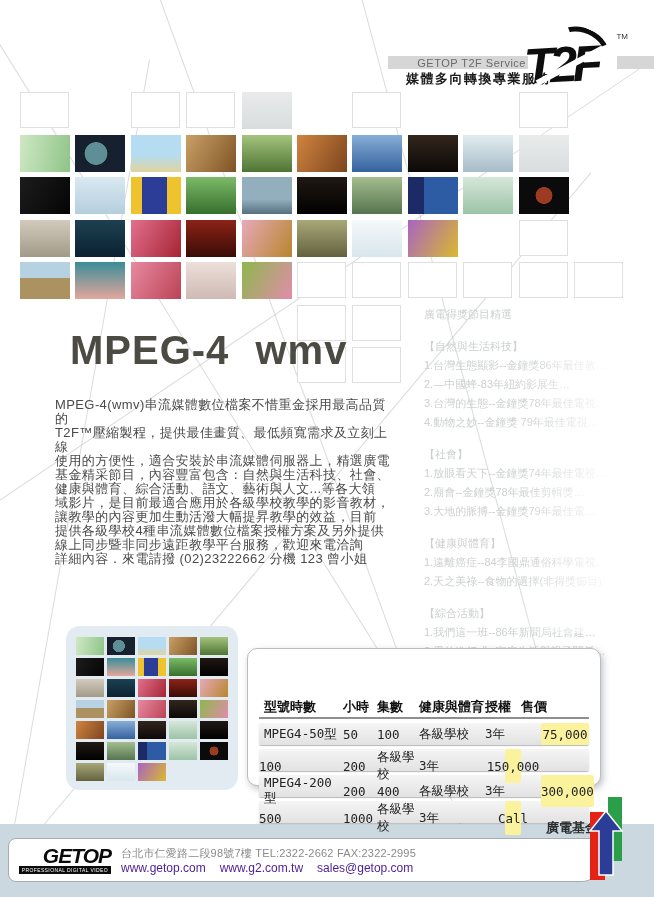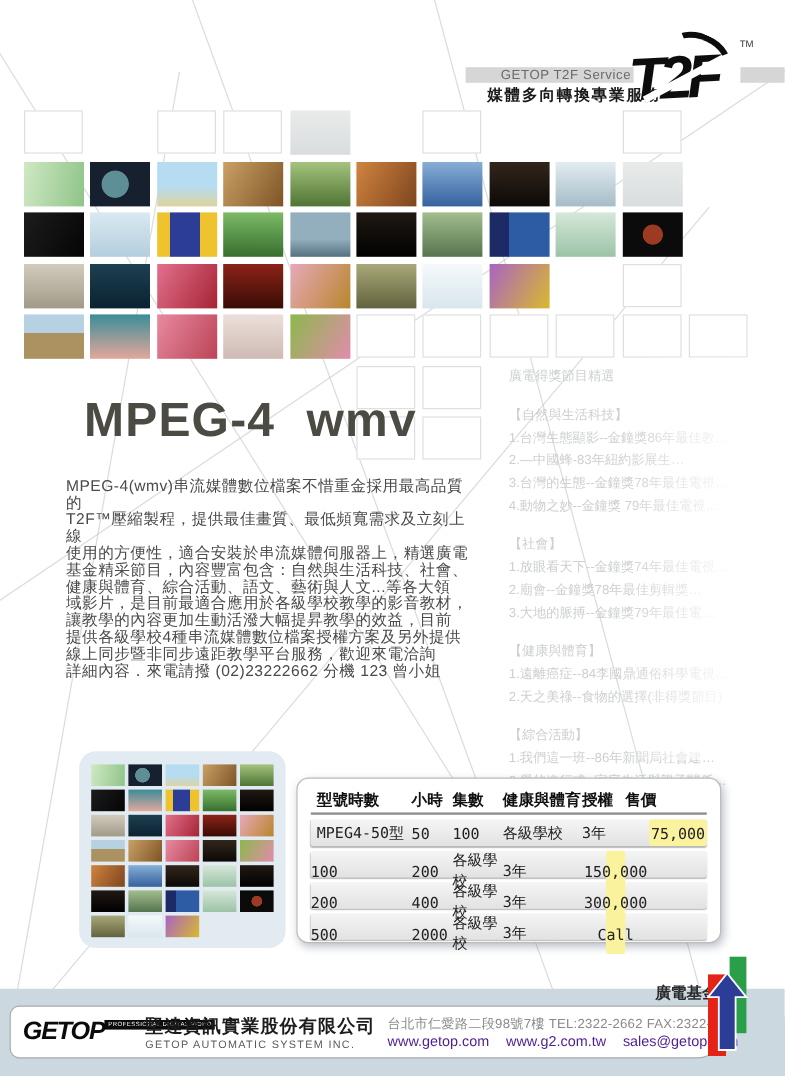--- a/index.html
+++ b/index.html
@@ -91,39 +91,39 @@
   .mini-panel{position:absolute;left:66px;top:626px;width:172px;height:164px;background:#e1ebf1;
         border-radius:14px;z-index:2;}
   .mini-grid{position:absolute;left:10px;top:11px;display:grid;grid-template-columns:repeat(5,28px);
         grid-auto-rows:18px;column-gap:3px;row-gap:3px;}
   .mcell{width:28px;height:18px;}
 
   
   .card{position:absolute;left:247px;top:648px;width:354px;height:138px;box-sizing:border-box;
         background:#fff;border:1px solid #b9bdbf;border-radius:10px;
         box-shadow:2px 3px 7px rgba(110,120,130,.45);padding:7px 11px;z-index:4;}
-  .trow{display:grid;grid-template-columns:84px 34px 42px 66px 36px 1fr;align-items:center;}
+  .trow{display:grid;grid-template-columns:84px 34px 42px 66px 36px 1fr;align-items:center;margin-top:40px;}
   .thead{height:21px;font-size:13px;font-weight:bold;color:#111;border-bottom:2px solid #8f8f8f;}
   .thead .c0{padding-left:5px;}
   .tdata{height:22px;margin-top:4px;background:linear-gradient(180deg,#f5f5f5,#e2e2e2);
         box-shadow:0 1px 1px rgba(0,0,0,.28);border-radius:2px;
         font-family:"DejaVu Sans Mono","Liberation Sans",sans-serif;font-size:12.5px;color:#222;}
   .tdata .c0{padding-left:5px;}
   .c1,.c2,.c4{text-align:left;}
   .c5{height:100%;display:flex;align-items:center;justify-content:center;background:#fbf29e;
         border-radius:2px;margin-left:20px;}
 
   
   .fund-label{position:absolute;left:480px;top:819px;width:118px;text-align:right;font-size:13px;
         font-weight:bold;color:#2a2a2a;z-index:4;}
   .fund-logo{position:absolute;left:584px;top:797px;z-index:5;}
   .footer{position:absolute;left:8px;top:838px;width:592px;height:44px;background:#fff;
         border:1px solid #a8acae;border-radius:8px 8px 18px 8px;z-index:3;display:flex;
         align-items:center;gap:10px;padding:0 10px;box-sizing:border-box;}
-  .glogo{display:flex;flex-direction:row;align-items:flex-start;width:92px;}
+  .glogo{display:flex;flex-direction:column;align-items:flex-end;width:92px;}
   .glogo-word{font-size:21px;font-weight:bold;font-style:italic;letter-spacing:-1px;color:#0b0b0b;line-height:20px;}
   .glogo-bar{background:#0b0b0b;color:#fff;font-size:5px;letter-spacing:.4px;padding:1px 3px;white-space:nowrap;}
   .company{display:flex;flex-direction:column;justify-content:center;}
   .company-zh{font-size:15px;font-weight:bold;color:#1c1c1c;letter-spacing:1px;white-space:nowrap;}
   .company-en{font-size:9px;color:#5a5a5a;letter-spacing:1.1px;white-space:nowrap;}
   .contact{display:flex;flex-direction:column;justify-content:center;}
   .contact-addr{font-size:11px;color:#8a8a8a;letter-spacing:.2px;white-space:nowrap;}
   .contact-web{font-size:12px;color:#4c1d95;display:flex;gap:14px;white-space:nowrap;}
 </style>
 </head>
@@ -332,50 +332,47 @@
       <div class="c5">75,000</div>
     </div>
     <div class="trow tdata">
       <div class="c1">100</div>
       <div class="c2">200</div>
       <div class="c3">各級學校</div>
       <div class="c4">3年</div>
       <div class="c5">150,000</div>
     </div>
     <div class="trow tdata">
+      <div class="c0">MPEG4-200型</div>
       <div class="c1">200</div>
       <div class="c2">400</div>
       <div class="c3">各級學校</div>
       <div class="c4">3年</div>
       <div class="c5">300,000</div>
     </div>
     <div class="trow tdata">
       <div class="c1">500</div>
-      <div class="c2">2000</div>
+      <div class="c2">1000</div>
       <div class="c3">各級學校</div>
       <div class="c4">3年</div>
       <div class="c5">Call</div>
     </div>
   </div>
 
   <div class="fund-label">廣電基金</div>
   <svg class="fund-logo" width="44" height="88" viewBox="0 0 44 88">
     <rect x="24" y="0" width="14" height="64" fill="#2a9e48"></rect>
     <rect x="6" y="15" width="15" height="68" fill="#e42316"></rect>
     <polygon points="22,14 38,34 29,34 29,78 15,78 15,34 6,34" fill="#2b3d96" stroke="#ffffff" stroke-width="1.5"></polygon>
   </svg>
 
   <footer class="footer">
     <div class="glogo">
       <span class="glogo-word">GETOP</span>
       <span class="glogo-bar">PROFESSIONAL DIGITAL VIDEO</span>
-    </div>
-    <div class="company">
-      <span class="company-zh">堅達資訊實業股份有限公司</span>
-      <span class="company-en">GETOP AUTOMATIC SYSTEM INC.</span>
     </div>
     <div class="contact">
       <span class="contact-addr">台北市仁愛路二段98號7樓 TEL:2322-2662 FAX:2322-2995</span>
       <span class="contact-web">
         <span>www.getop.com</span>
         <span>www.g2.com.tw</span>
         <span>sales@getop.com</span>
       </span>
     </div>
   </footer>

